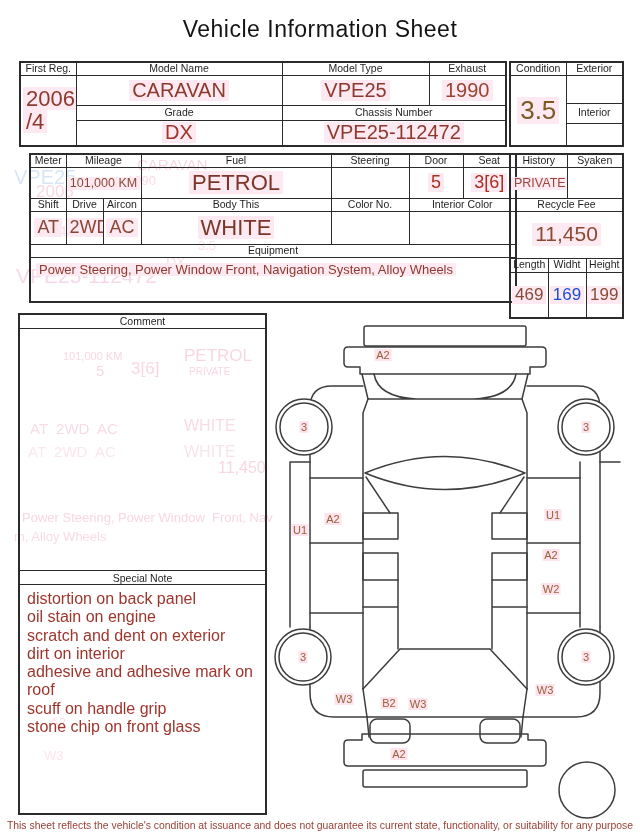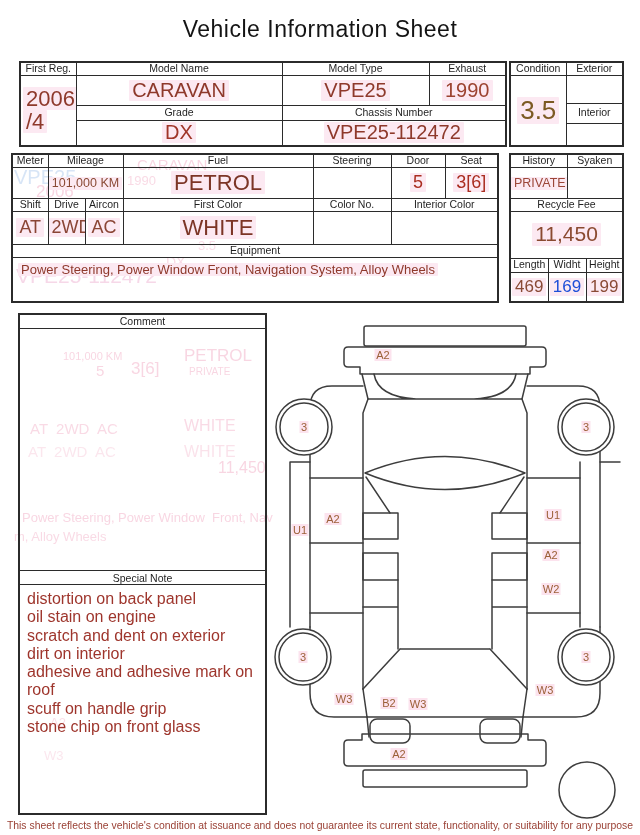--- a/index.html
+++ b/index.html
@@ -112,21 +112,21 @@
     </tr>
     <tr style="height:20px">
           <th>Interior</th>
         </tr>
     <tr style="height:23px">
           <td></td>
         </tr>
   </tbody>
     </table>
 
-  <table class="blk" style="left:11px;top:153px;width:486px">
+  <table class="blk" style="left:29px;top:153px;width:486px">
     <colgroup>
         <col style="width:36px">
         <col style="width:37px">
         <col style="width:38px">
         <col style="width:190px">
         <col style="width:78px">
         <col style="width:54px">
         <col style="width:53px">
       </colgroup>
     <tbody>
@@ -143,21 +143,21 @@
       <td colspan="2" class="v"><span class="hl" style="font-size:12.5px;color:#8a4a35">101,000 KM</span></td>
       <td class="v"><span class="hl" style="font-size:22px;color:#7c3526">PETROL</span></td>
       <td></td>
       <td class="v"><span class="hl" style="font-size:18px;color:#aa2d20">5</span></td>
       <td class="v"><span class="hl" style="font-size:18px;color:#aa2d20">3[6]</span></td>
     </tr>
     <tr style="height:13px">
       <th>Shift</th>
       <th>Drive</th>
       <th>Aircon</th>
-      <th>First Color</th>
+      <th>Body This</th>
       <th>Color No.</th>
       <th colspan="2">Interior Color</th>
     </tr>
     <tr style="height:33px">
       <td class="v"><span class="hl" style="font-size:18px;color:#8a4535">AT</span></td>
       <td class="v"><span class="hl" style="font-size:18px;color:#8a4535">2WD</span></td>
       <td class="v"><span class="hl" style="font-size:18px;color:#8a4535">AC</span></td>
       <td class="v"><span class="hl" style="font-size:22px;color:#7c3526">WHITE</span></td>
       <td></td>
       <td colspan="2"></td>
@@ -195,21 +195,21 @@
       <th colspan="6">Recycle Fee</th>
     </tr>
     <tr style="height:47px">
       <td colspan="6" class="v"><span class="hl" style="font-size:21px;color:#8a4a30">11,450</span></td>
     </tr>
     <tr style="height:14px">
       <th colspan="2">Length</th>
       <th colspan="2">Widht</th>
       <th colspan="2">Height</th>
     </tr>
-    <tr style="height:30px">
+    <tr style="height:46px">
       <td colspan="2" class="v"><span class="hl" style="font-size:17px;color:#8a4a35">469</span></td>
       <td colspan="2" class="v"><span class="hl" style="font-size:17px;color:#1d4ed8">169</span></td>
       <td colspan="2" class="v"><span class="hl" style="font-size:17px;color:#8a4a35">199</span></td>
     </tr>
   </tbody>
     </table>
 
   <div id="cbox">
     <div class="box-hdr">Comment</div>
     <div id="comment-area"></div>

